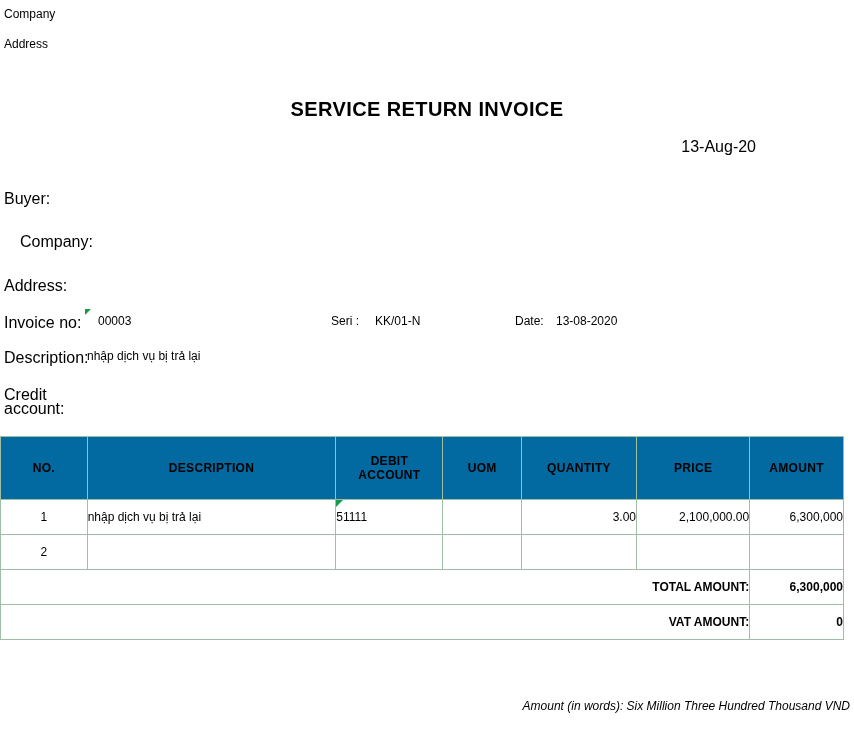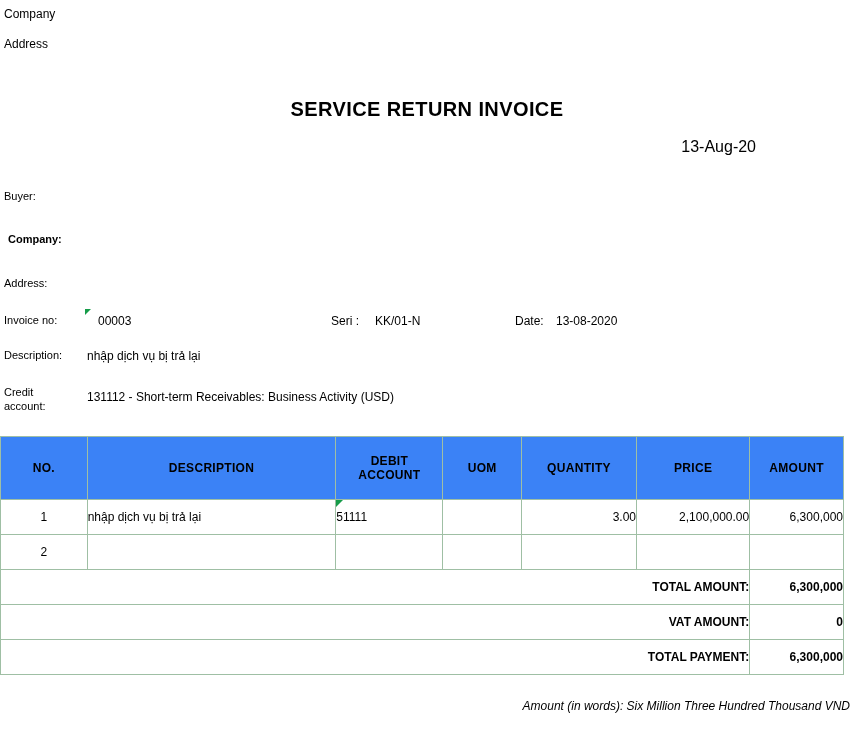--- a/index.html
+++ b/index.html
@@ -46,28 +46,28 @@
   .doc-date {
     position: absolute;
     left: 0;
     top: 138px;
     width: 756px;
     text-align: right;
     font-size: 16px;
   }
   .lbl {
     position: absolute;
-    font-size: 11px;
+    font-size: 16px;
   }
   .val {
     position: absolute;
     font-size: 12px;
   }
   .lbl-buyer   { left: 4px;  top: 190px; }
-  .lbl-company { left: 8px;  top: 233px; font-weight: bold; }
+  .lbl-company { left: 20px;  top: 233px; }
   .lbl-address { left: 4px;  top: 277px; }
   .lbl-invno   { left: 4px;  top: 314px; }
   .lbl-desc    { left: 4px;  top: 349px; }
   .lbl-credit1 { left: 4px;  top: 386px; }
   .lbl-credit2 { left: 4px;  top: 400px; }
 
   .val-invno   { left: 98px; top: 314px; }
   .val-seri-l  { left: 331px; top: 314px; }
   .val-seri    { left: 375px; top: 314px; }
   .val-date-l  { left: 515px; top: 314px; }
@@ -91,21 +91,21 @@
     border-collapse: collapse;
     width: 844px;
     font-size: 12px;
   }
   table.items th,
   table.items td {
     border: 1px solid #9fbfa4;
     padding: 0;
   }
   table.items thead th {
-    background: #3b82f6;
+    background: #0369a1;
     font-size: 12px;
     font-weight: bold;
     text-align: center;
     height: 62px;
     vertical-align: middle;
     letter-spacing: 0.3px;
   }
   .c-no    { width: 84px; }
   .c-desc  { width: 243px; }
   .c-debit { width: 104px; }
@@ -179,21 +179,20 @@
   <div class="val val-seri">KK/01-N</div>
 
   <div class="val val-date-l">Date:</div>
   <div class="val val-date">13-08-2020</div>
 
   <div class="lbl lbl-desc">Description:</div>
   <div class="val val-desc">nhập dịch vụ bị trả lại</div>
 
   <div class="lbl lbl-credit1">Credit</div>
   <div class="lbl lbl-credit2">account:</div>
-  <div class="val val-credit">131112 - Short-term Receivables: Business Activity (USD)</div>
 
   <table class="items">
     <thead>
       <tr>
         <th class="c-no">NO.</th>
         <th class="c-desc">DESCRIPTION</th>
         <th class="c-debit">
           <div>DEBIT</div>
           <div>ACCOUNT</div>
         </th>
@@ -226,22 +225,18 @@
         <td class="num-right"></td>
       </tr>
       <tr class="total-row">
         <td class="total-label" colspan="6">TOTAL AMOUNT:</td>
         <td class="total-value">6,300,000</td>
       </tr>
       <tr class="total-row">
         <td class="total-label" colspan="6">VAT AMOUNT:</td>
         <td class="total-value">0</td>
       </tr>
-      <tr class="total-row">
-        <td class="total-label" colspan="6">TOTAL PAYMENT:</td>
-        <td class="total-value">6,300,000</td>
-      </tr>
     </tbody>
   </table>
 
   <div class="amount-words">Amount (in words): Six Million Three Hundred Thousand VND</div>
 
 </div>
 
 </body></html>

